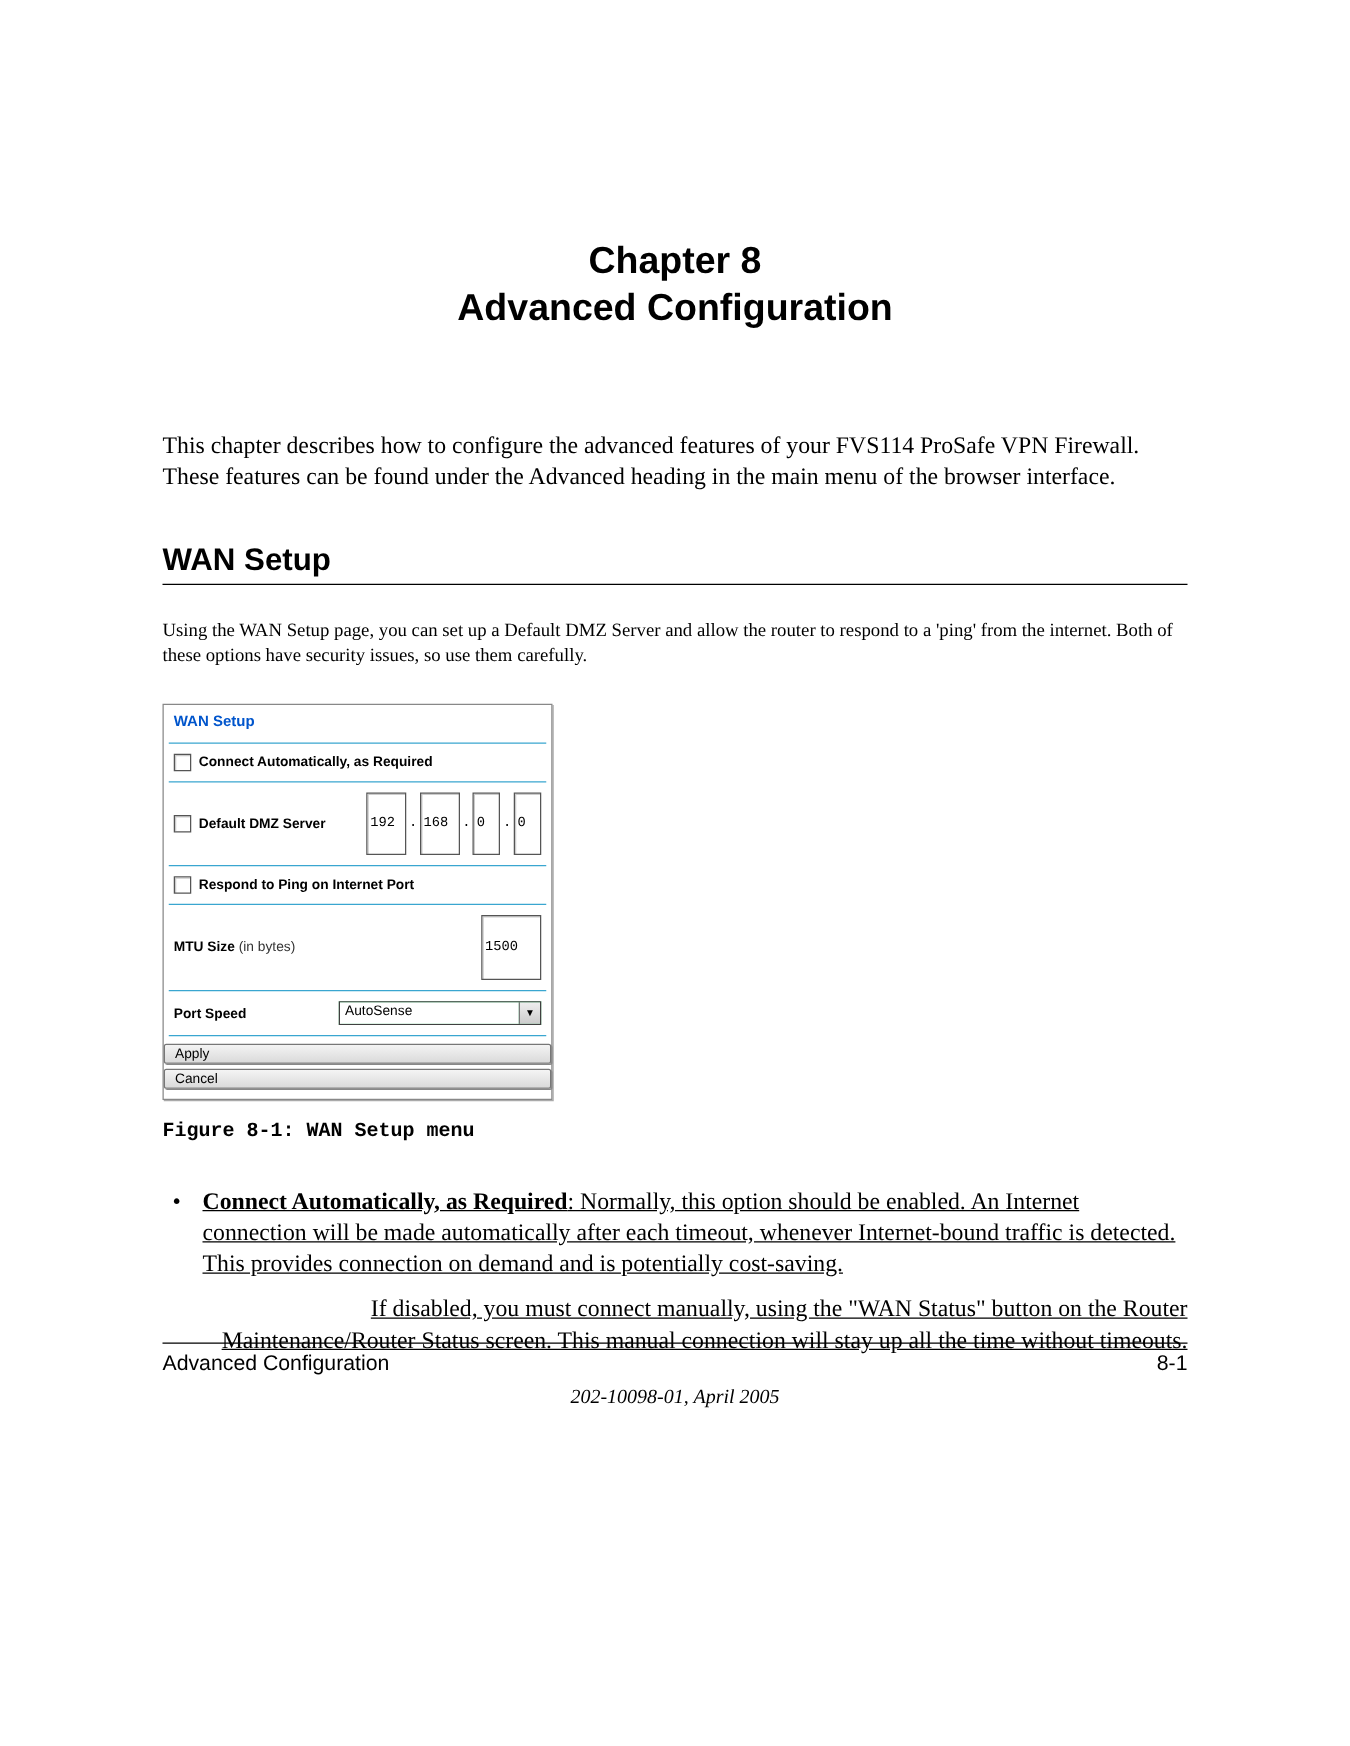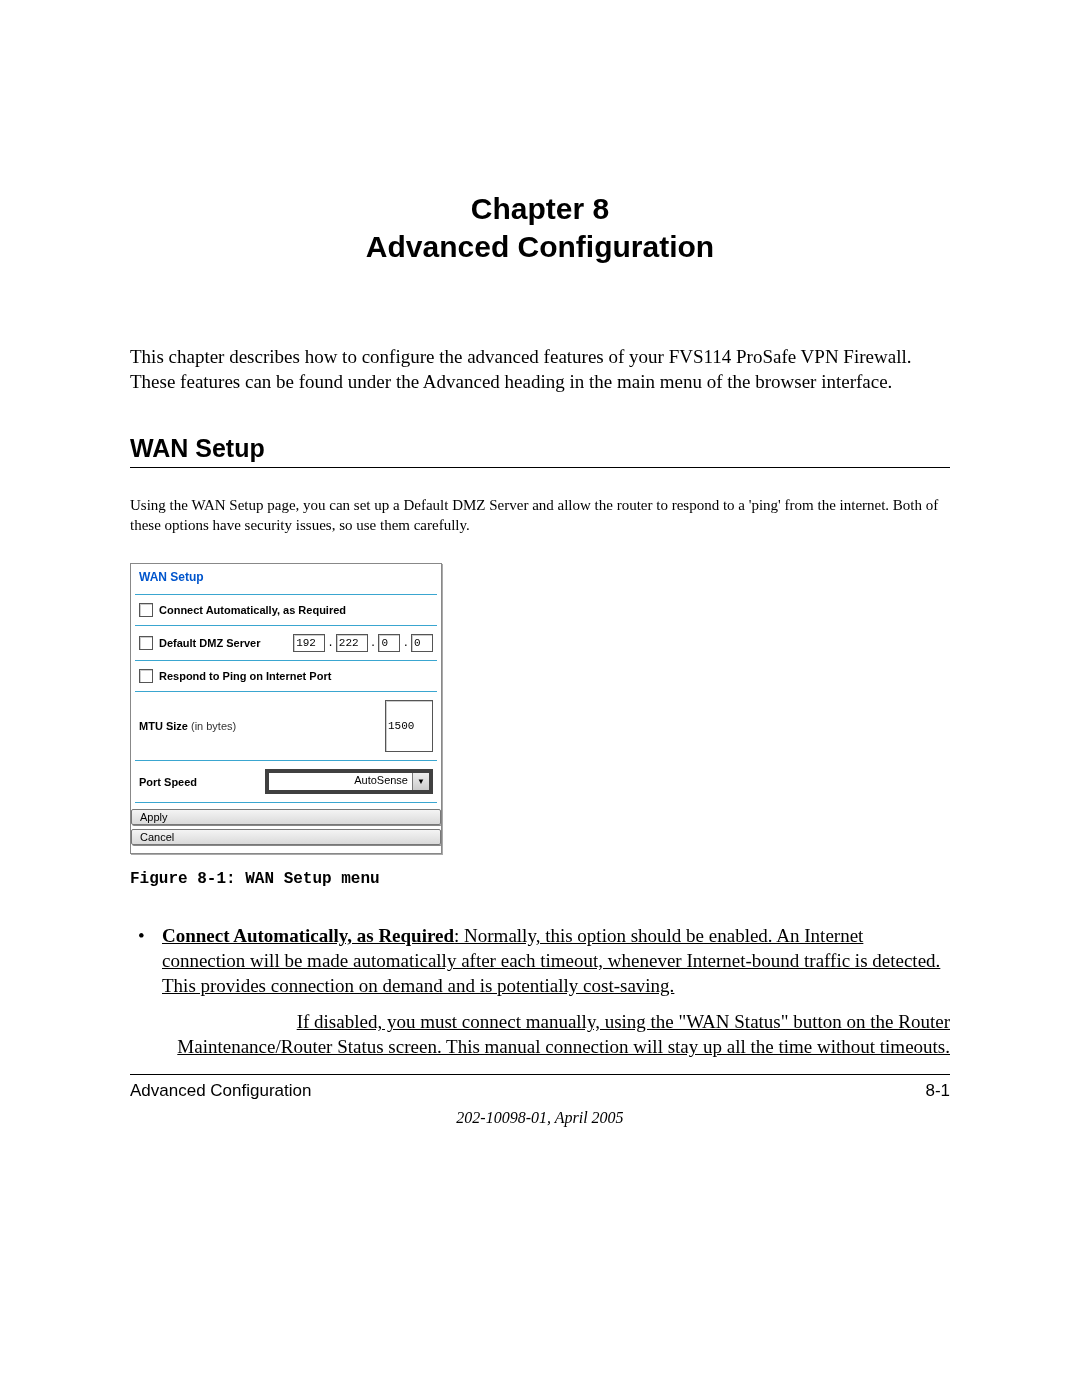--- a/index.html
+++ b/index.html
@@ -98,48 +98,47 @@
     font-size: 11px;
   }
   .ip-oct {
     width: 26px;
     height: 16px;
     border: 1px solid #555;
     background: #fff;
     box-shadow: inset 1px 1px 0 #ccc;
     font-family: "Courier New", monospace;
     font-size: 11px;
-    padding: 0 2px;
+    padding: 16px 2px;
     display: flex;
     align-items: center;
   }
   .ip-oct.narrow { width: 16px; }
   .mtu-input {
     margin-left: auto;
     width: 42px;
     height: 16px;
     border: 1px solid #555;
     background: #fff;
     box-shadow: inset 1px 1px 0 #ccc;
     font-family: "Courier New", monospace;
     font-size: 11px;
     padding: 17px 2px;
     display: flex;
     align-items: center;
   }
   .select-box {
     margin-left: auto;
     display: flex;
-    border: 4px solid #404040;
+    border: 1px solid #404040;
     background: #86efac;
     box-shadow: inset 1px 1px 0 #ccc;
     height: 17px;
     width: 160px;
     font-size: 11px;
-    text-align: right;
   }
   .select-text {
     flex: 1;
     padding: 1px 4px;
     background: #fff;
   }
   .select-arrow {
     width: 16px;
     background: linear-gradient(#eee,#ccc);
     border-left: 1px solid #777;
@@ -248,21 +247,21 @@
 
       <div class="wan-row">
         <div class="wan-checkbox"></div>
         <span class="wan-label">Default DMZ Server</span>
         <div class="ip-group">
           <div class="ip-oct">
               <span>192</span>
             </div>
             <span>.</span>
           <div class="ip-oct">
-              <span>222</span>
+              <span>168</span>
             </div>
             <span>.</span>
           <div class="ip-oct narrow">
               <span>0</span>
             </div>
             <span>.</span>
           <div class="ip-oct narrow">
               <span>0</span>
             </div>
         </div>

